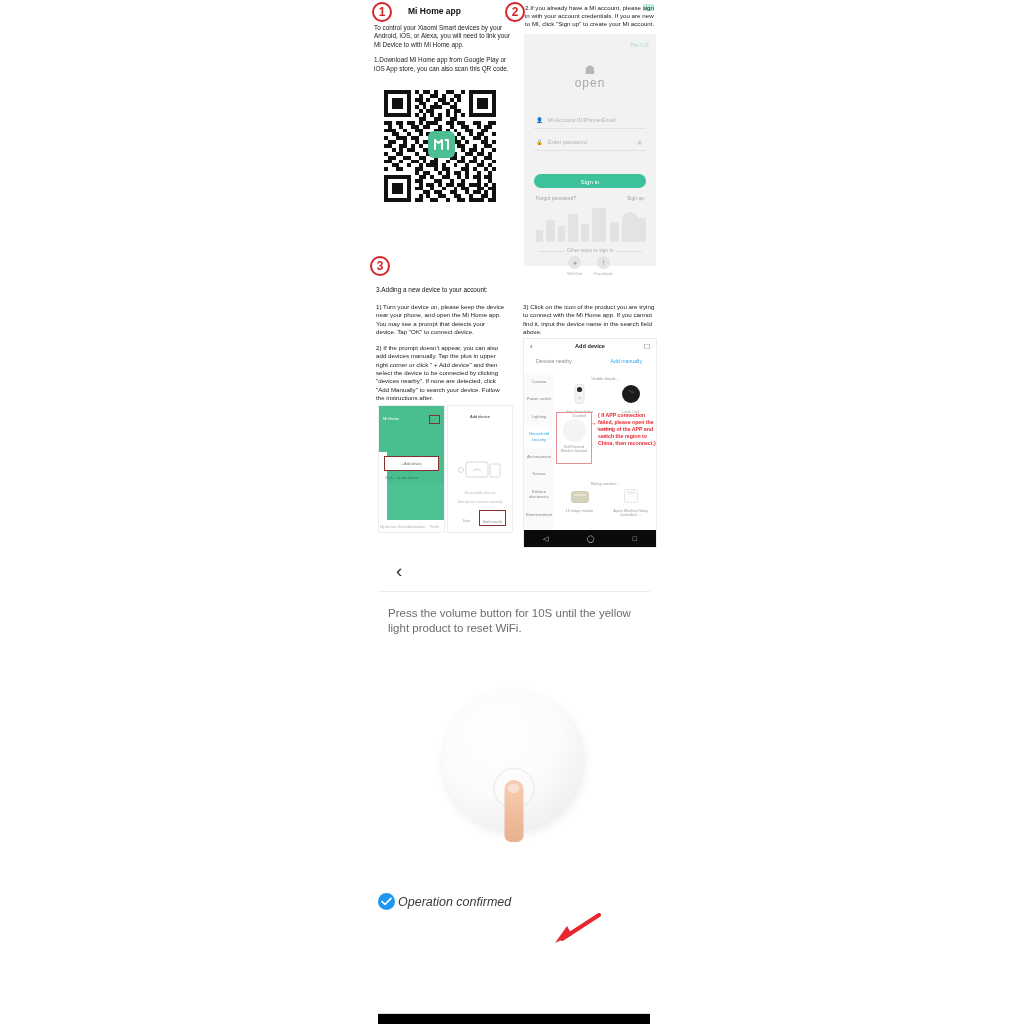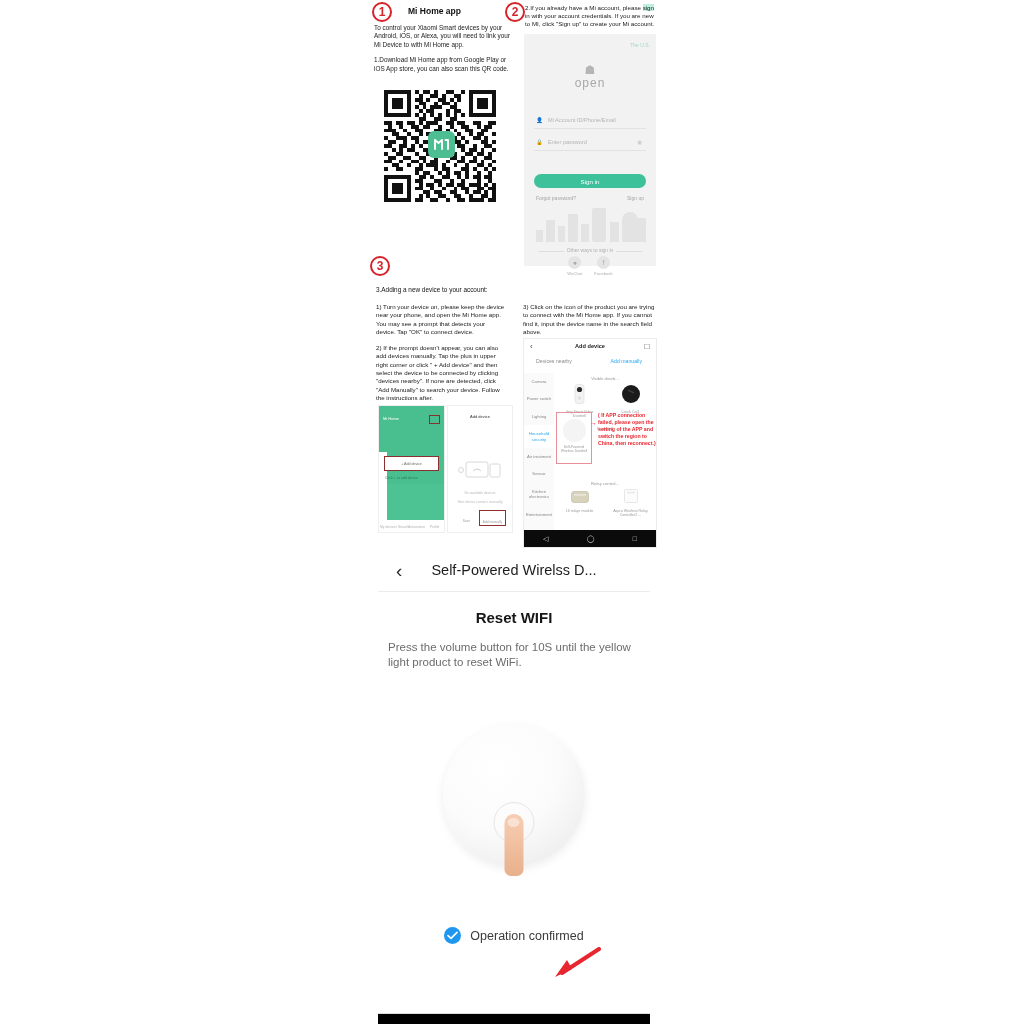--- a/index.html
+++ b/index.html
@@ -173,22 +173,23 @@
     width:19px; height:62px;
     background:linear-gradient(180deg,#f6cdb3 0%, #f3c4a6 35%, #edb997 70%, #e8b18d 100%);
     border-radius:10px 10px 7px 7px;
   }
   .finger:before {
     content:""; position:absolute; left:3px; top:4px; width:12px; height:9px;
     border-radius:50%; background:rgba(255,255,255,0.45);
   }
 
   .confirm-row {
-    display:flex; align-items:center; justify-content:center; gap:9px;
+    display:flex; align-items:center; justify-content:flex-start; gap:3px;
     margin-top:12px;
+    font-style:italic;
   }
   .check-circle {
     width:17px; height:17px; border-radius:50%; background:#1f97f0;
     display:flex; align-items:center; justify-content:center;
   }
   .check-circle svg { display:block; }
   .confirm-text { font-size:12.5px; color:#3a3a3a; }
 
   .arrow-wrap { position:relative; height:30px; }
   .arrow-wrap svg { position:absolute; left:172px; top:3px; }
@@ -646,24 +647,22 @@
         <span>◁</span>
         <span>◯</span>
         <span>□</span>
       </div>
     </div>
   </div>
 
   <div class="app">
     <div class="app-header">
       <div class="app-back">‹</div>
-      <div class="app-title">Self-Powered Wirelss D...</div>
-    </div>
-
-    <div class="app-h1">Reset WIFI</div>
+    </div>
+
     <div class="app-desc">Press the volume button for 10S until the yellow light product to reset WiFi.</div>
 
     <div class="device-art">
       <div class="puck"></div>
       <div class="puck-btn"></div>
       <div class="puck-bell">
         <svg width="14" height="15" viewBox="0 0 14 15">
           <path d="M2.5,13 L2.5,6.5 A4.5,4.5 0 0 1 11.5,6.5 L11.5,13" fill="none" stroke="#cfcfcf" stroke-width="1"></path>
         </svg>
       </div>

